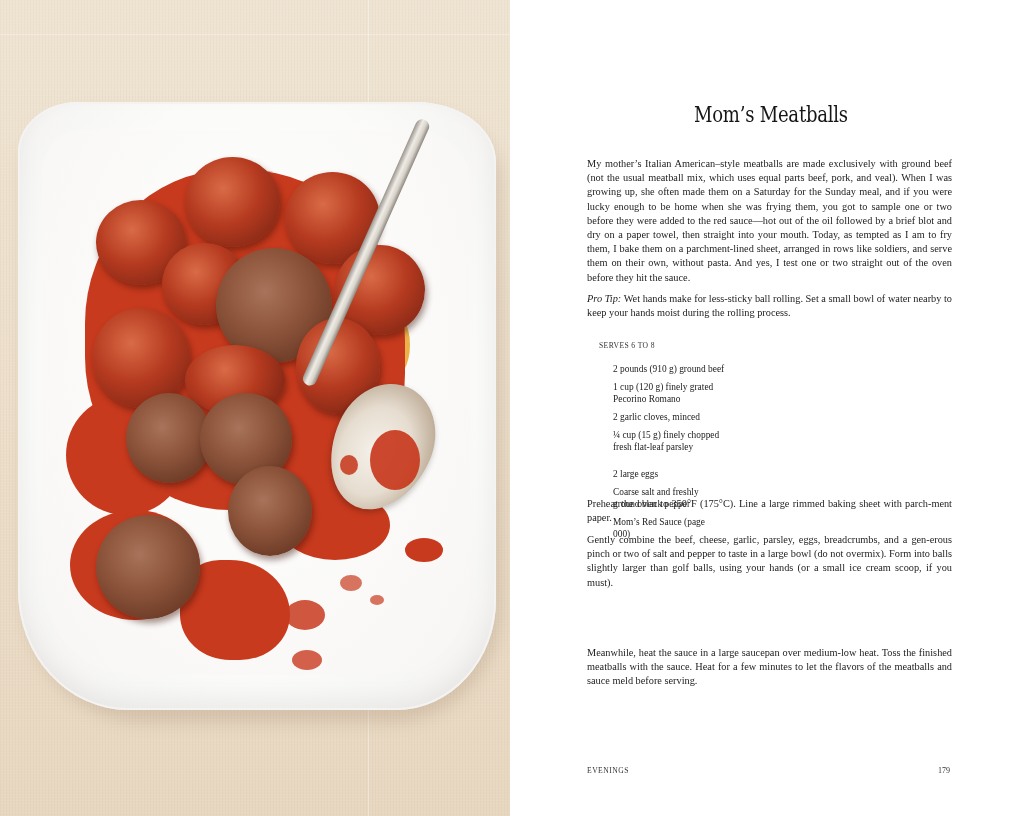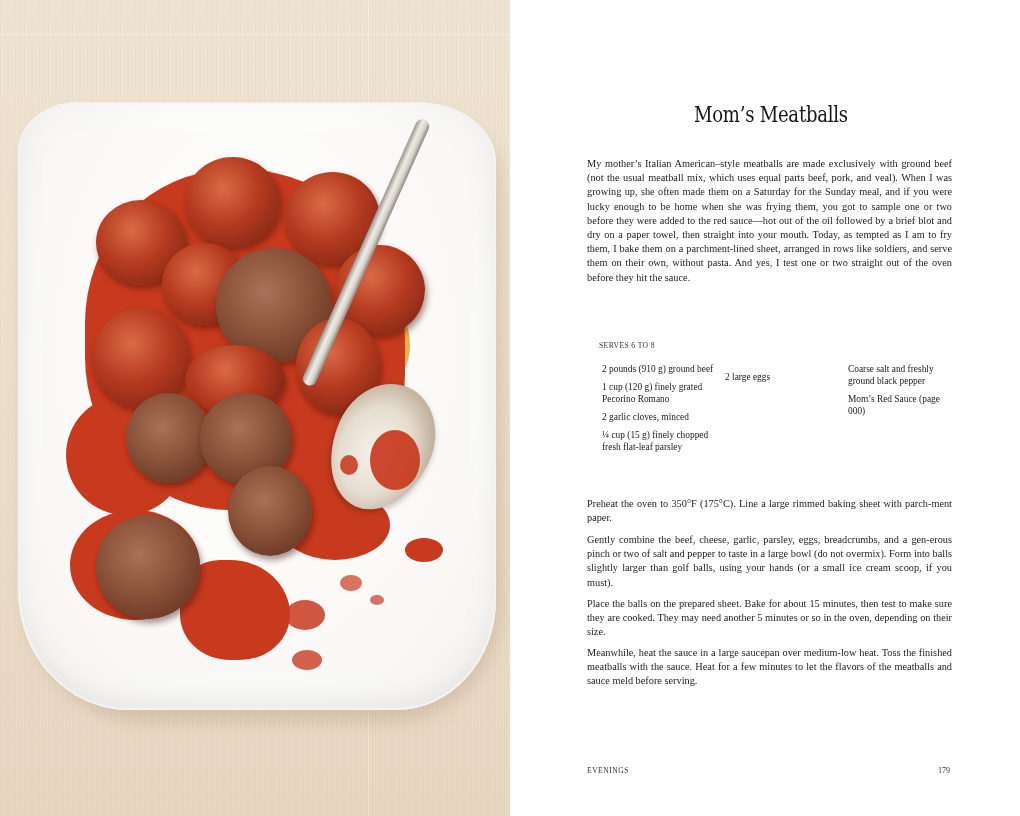--- a/index.html
+++ b/index.html
@@ -72,21 +72,21 @@
     font-size: 10.3px; line-height: 14.2px; text-align: justify; color: #222;
   }
   .intro { top: 157px; }
   .protip { top: 292px; }
   .protip em { font-style: italic; }
 
   .serves {
     position: absolute; left: 89px; top: 341px;
     font-size: 7.6px; letter-spacing: 0.4px; color: #333;
   }
-  .ingredients { position: absolute; left: 92px; top: 363px; width: 360px; display: flex; }
+  .ingredients { position: absolute; left: 103px; top: 363px; width: 360px; display: flex; flex-direction: column; }
   .ing-col { font-size: 9.4px; line-height: 12.1px; color: #222; }
   .ing-col.c1 { width: 123px; }
   .ing-col.c2 { width: 123px; margin-top: 8px; }
   .ing-col.c3 { width: 110px; }
   .ing-col p { margin-bottom: 6px; padding-right: 10px; }
 
   .step1 { top: 497px; }
   .step2 { top: 533px; }
   .step3 { top: 597px; }
   .step4 { top: 646px; }
@@ -146,20 +146,23 @@
   <div class="spoon-sauce" style="left:340px;top:455px;width:18px;height:20px;opacity:0.85;"></div>
 </div>
 
 <div class="text-page">
   <h1 class="recipe-title">Mom’s Meatballs</h1>
 
   <div class="body-text intro">
     <p>My mother’s Italian American–style meatballs are made exclusively with ground beef (not the usual meatball mix, which uses equal parts beef, pork, and veal). When I was growing up, she often made them on a Saturday for the Sunday meal, and if you were lucky enough to be home when she was frying them, you got to sample one or two before they were added to the red sauce—hot out of the oil followed by a brief blot and dry on a paper towel, then straight into your mouth. Today, as tempted as I am to fry them, I bake them on a parchment-lined sheet, arranged in rows like soldiers, and serve them on their own, without pasta. And yes, I test one or two straight out of the oven before they hit the sauce.</p>
   </div>
 
+  <div class="body-text protip">
+    <p><em>Pro Tip:</em><span> Wet hands make for less-sticky ball rolling. Set a small bowl of water nearby to keep your hands moist during the rolling process.</span></p>
+  </div>
 
   <div class="serves">SERVES 6 TO 8</div>
 
   <div class="ingredients">
     <div class="ing-col c1">
       <p>2 pounds (910 g) ground beef</p>
       <p>1 cup (120 g) finely grated Pecorino Romano</p>
       <p>2 garlic cloves, minced</p>
       <p>¼ cup (15 g) finely chopped fresh flat-leaf parsley</p>
     </div>
@@ -171,22 +174,19 @@
       <p>Mom’s Red Sauce (page 000)</p>
     </div>
   </div>
 
   <div class="body-text step1">
     <p>Preheat the oven to 350°F (175°C). Line a large rimmed baking sheet with parch-ment paper.</p>
   </div>
   <div class="body-text step2">
     <p>Gently combine the beef, cheese, garlic, parsley, eggs, breadcrumbs, and a gen-erous pinch or two of salt and pepper to taste in a large bowl (do not overmix). Form into balls slightly larger than golf balls, using your hands (or a small ice cream scoop, if you must).</p>
   </div>
-  <div class="body-text step3">
-    <p>Place the balls on the prepared sheet. Bake for about 15 minutes, then test to make sure they are cooked. They may need another 5 minutes or so in the oven, depending on their size.</p>
-  </div>
   <div class="body-text step4">
     <p>Meanwhile, heat the sauce in a large saucepan over medium-low heat. Toss the finished meatballs with the sauce. Heat for a few minutes to let the flavors of the meatballs and sauce meld before serving.</p>
   </div>
 
   <div class="footer-section">EVENINGS</div>
   <div class="footer-page">179</div>
 </div>
 
 </body></html>

